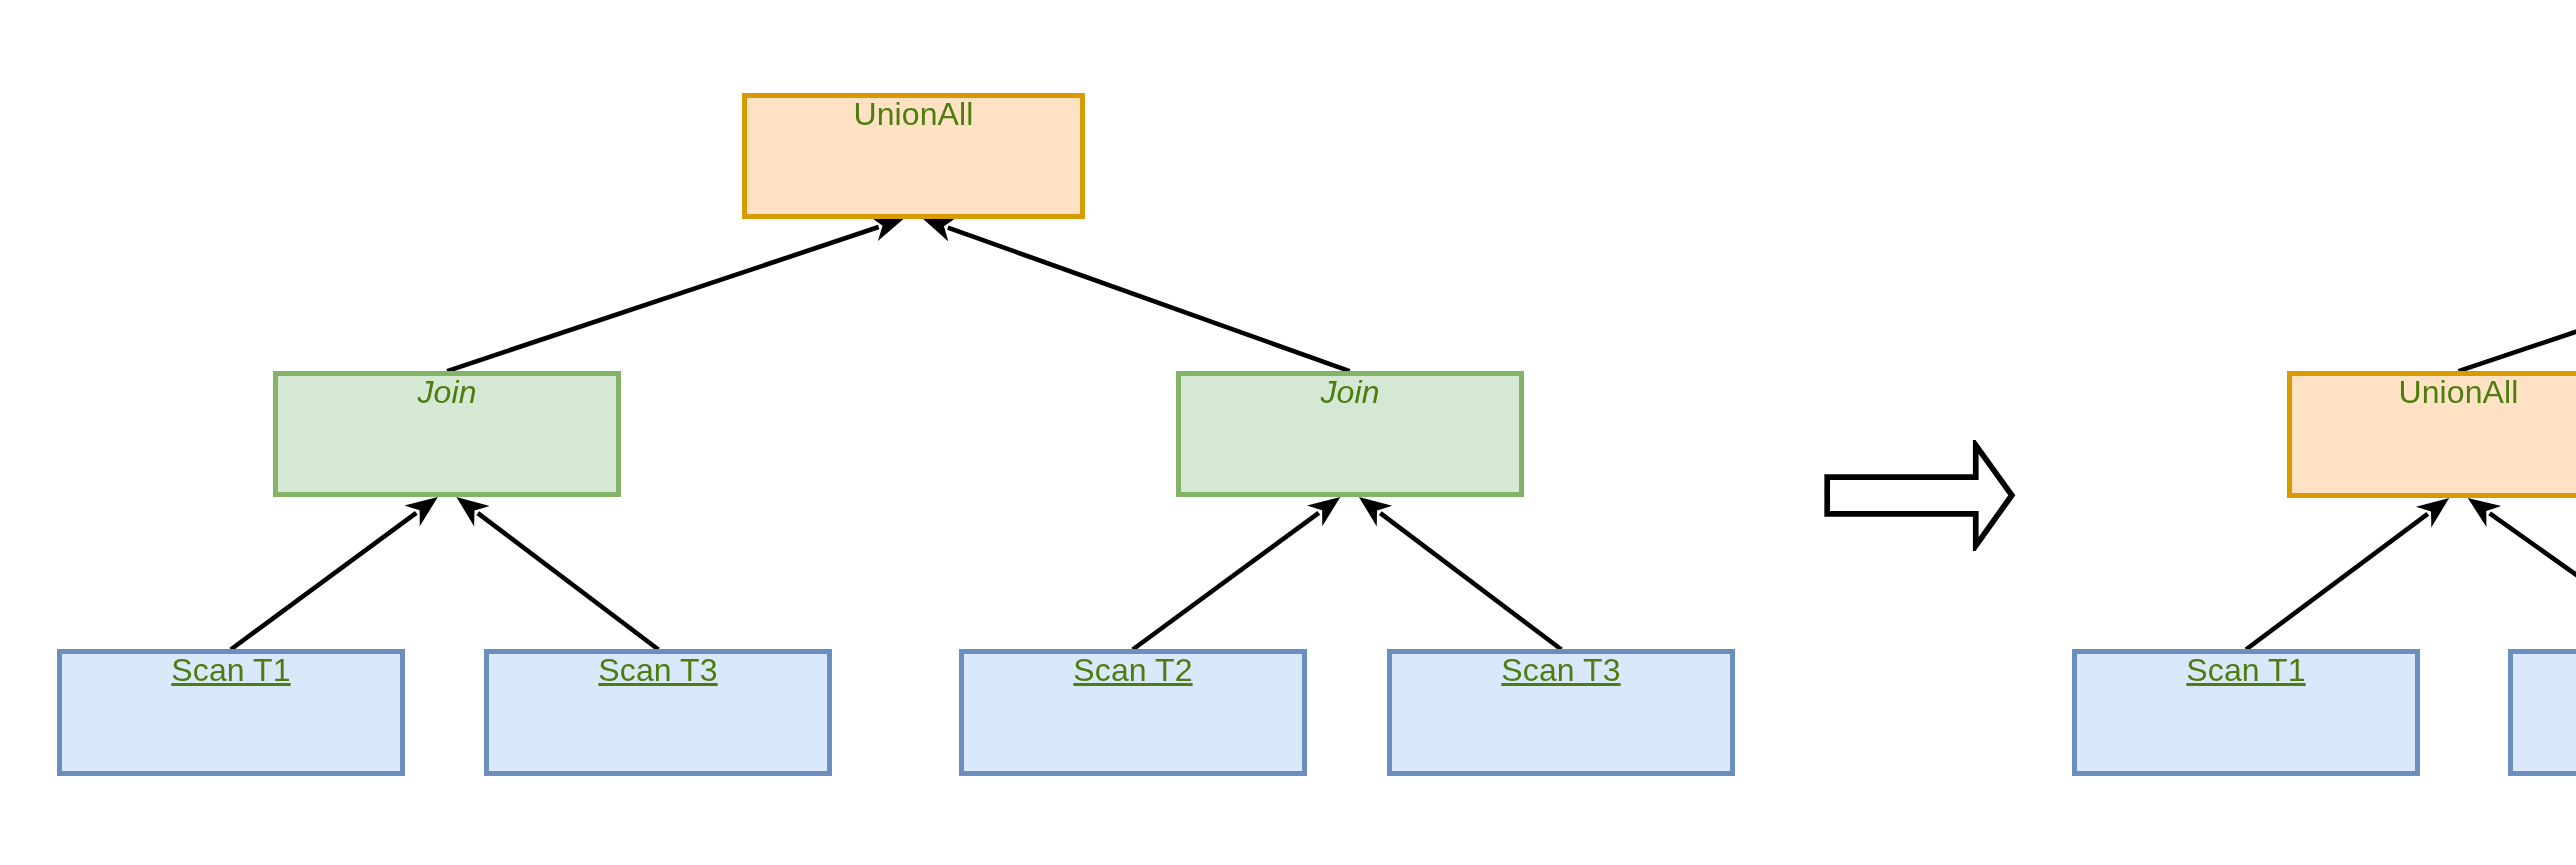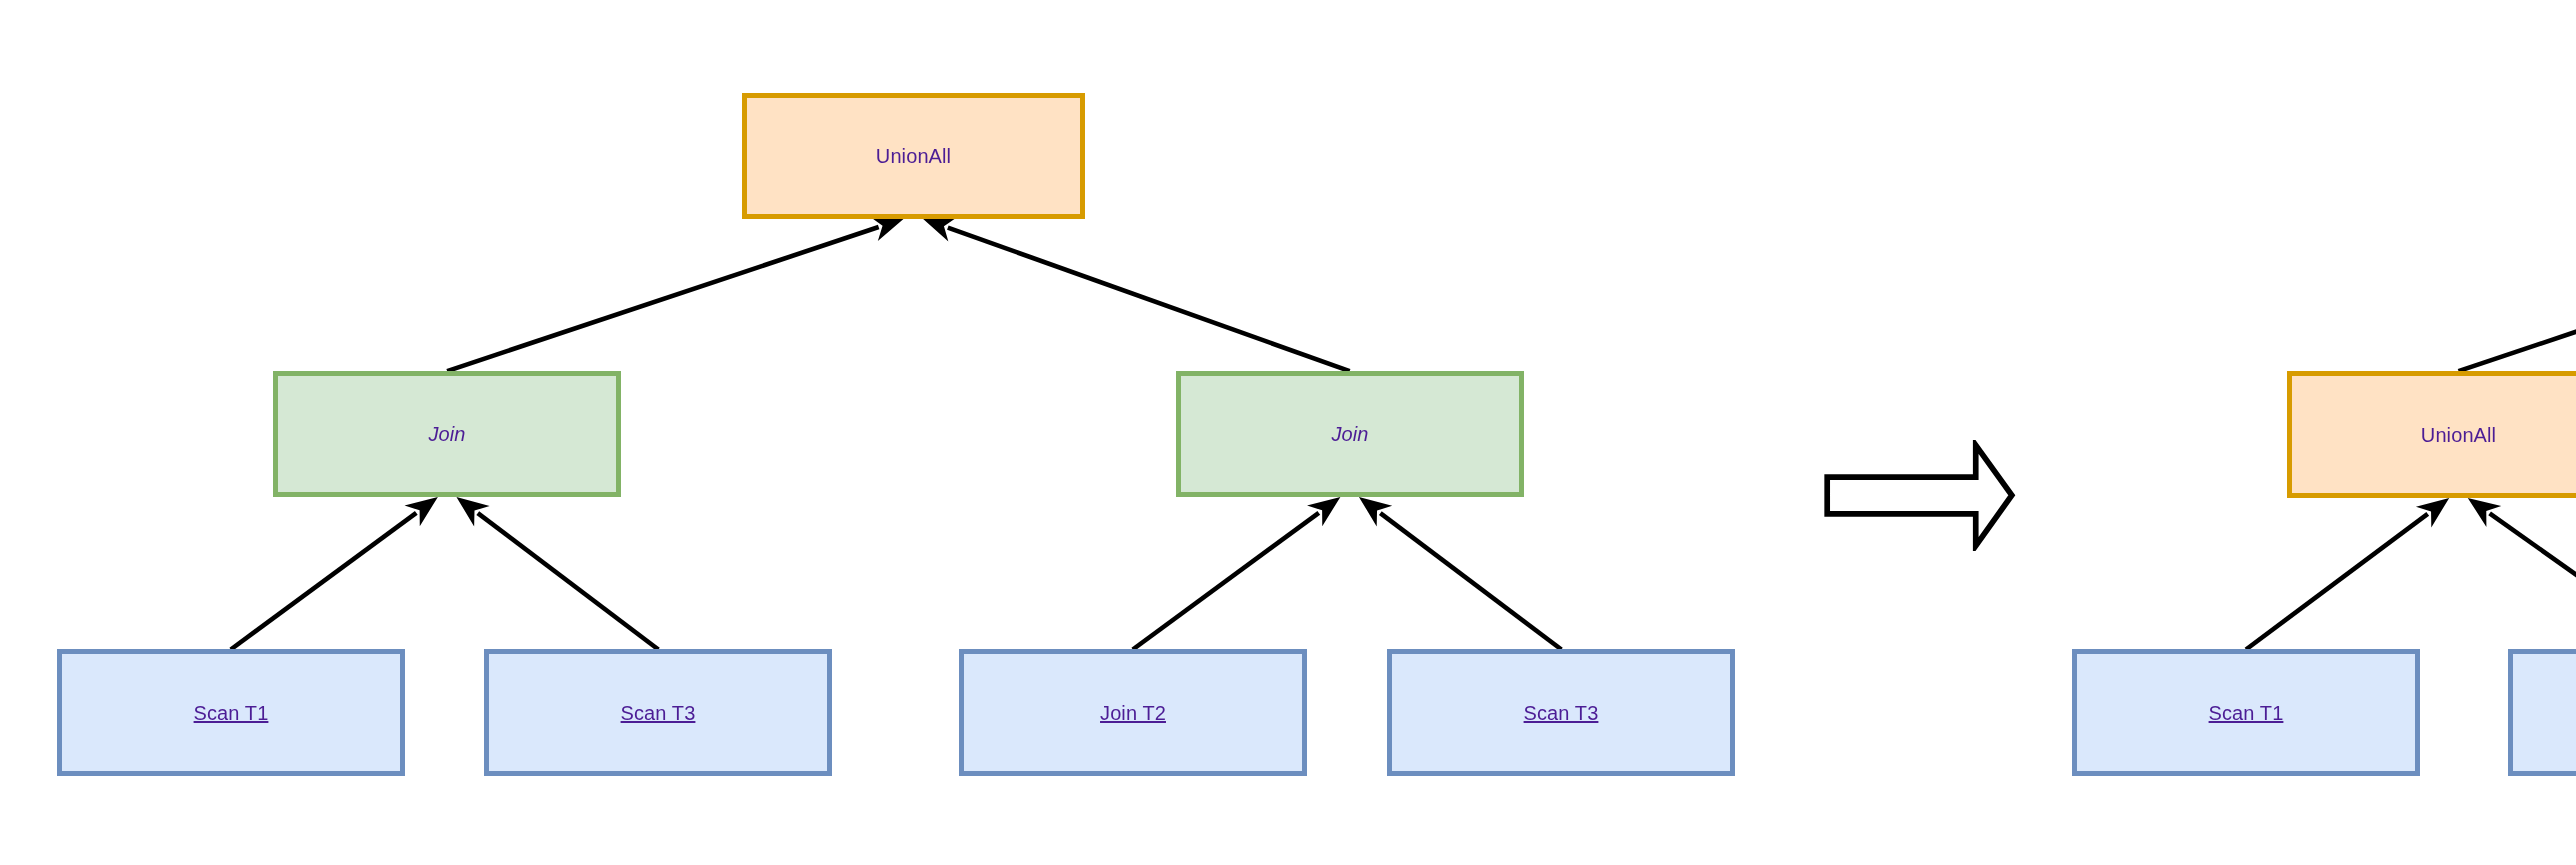--- a/index.html
+++ b/index.html
@@ -22,27 +22,26 @@
     left: 0;
     top: 0;
     width: 3369px;
     height: 866px;
     pointer-events: none;
   }
   .node {
     position: absolute;
     box-sizing: border-box;
     display: flex;
-    align-items: center;
     justify-content: center;
     border-style: solid;
     border-width: 5.2px;
-    font-size: 20px;
+    font-size: 32px;
     line-height: 1;
-    color: #4c1d95;
+    color: #4d7c0f;
     letter-spacing: 0.1px;
     white-space: nowrap;
   }
   .node-union {
     background: #ffe2c4;
     border-color: #d79b00;
   }
   .node-join {
     background: #d5e8d4;
     border-color: #82b366;
@@ -93,21 +92,21 @@
       <div class="node node-join" style="left: 1176px; top: 371px; width: 348px; height: 126px;">
         <span>Join</span>
       </div>
       <div class="node node-scan" style="left: 57px; top: 649px; width: 348px; height: 127px;">
         <span>Scan T1</span>
       </div>
       <div class="node node-scan" style="left: 484px; top: 649px; width: 348px; height: 127px;">
         <span>Scan T3</span>
       </div>
       <div class="node node-scan" style="left: 959px; top: 649px; width: 348px; height: 127px;">
-        <span>Join T2</span>
+        <span>Scan T2</span>
       </div>
       <div class="node node-scan" style="left: 1387px; top: 649px; width: 348px; height: 127px;">
         <span>Scan T3</span>
       </div>
       <div class="node node-union" style="left: 2287px; top: 371px; width: 343px; height: 127px;">
         <span>UnionAll</span>
       </div>
       <div class="node node-scan" style="left: 2072px; top: 649px; width: 348px; height: 127px;">
         <span>Scan T1</span>
       </div>

